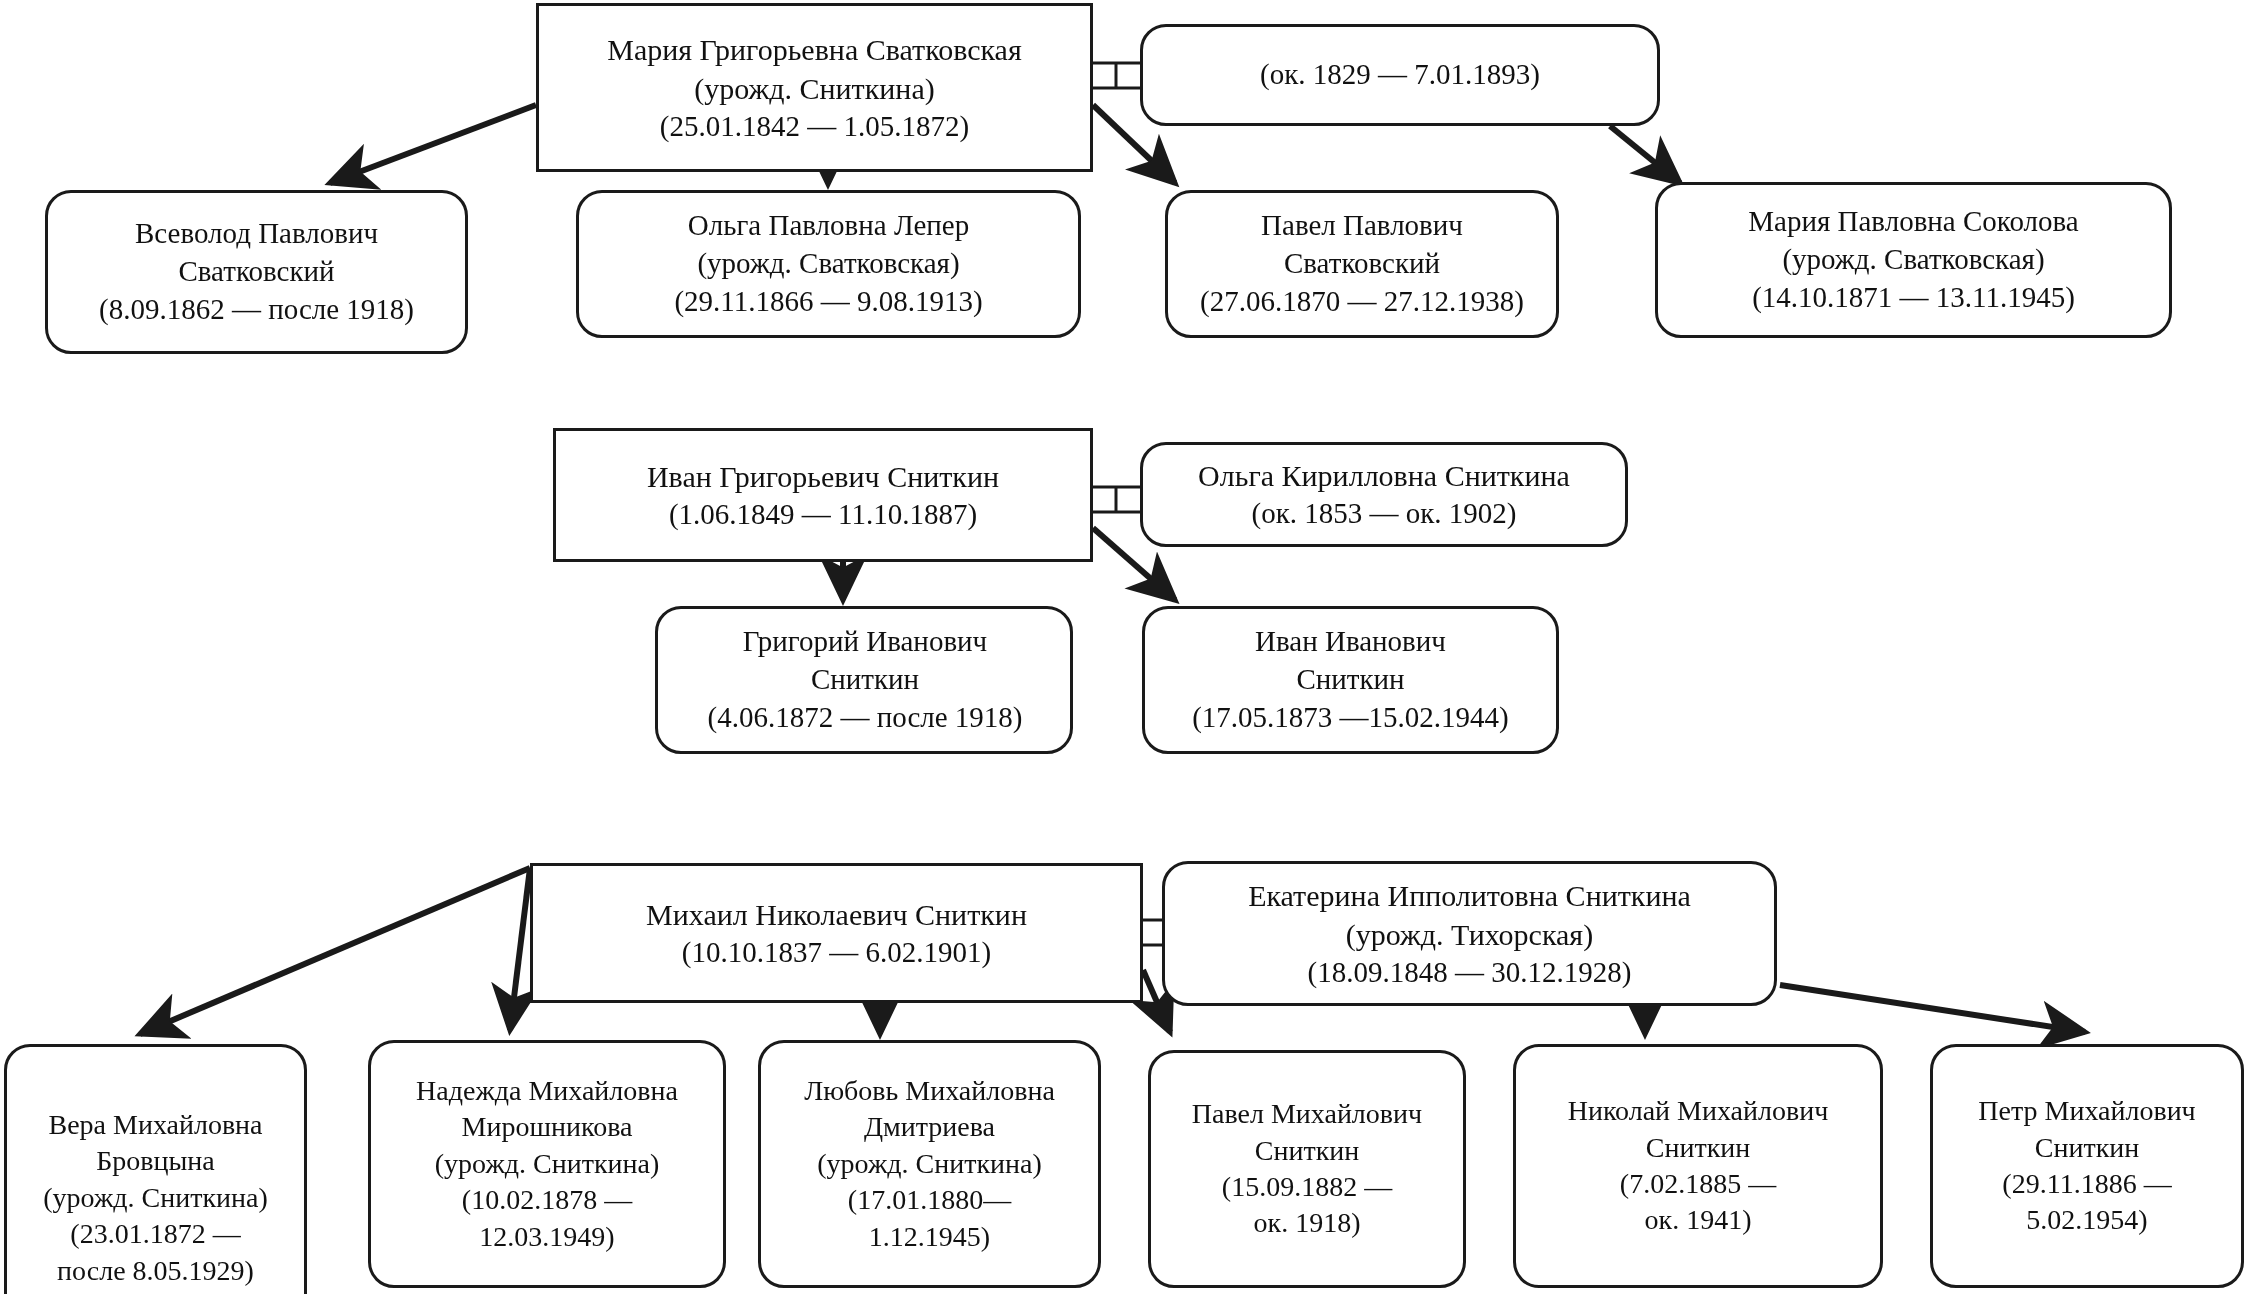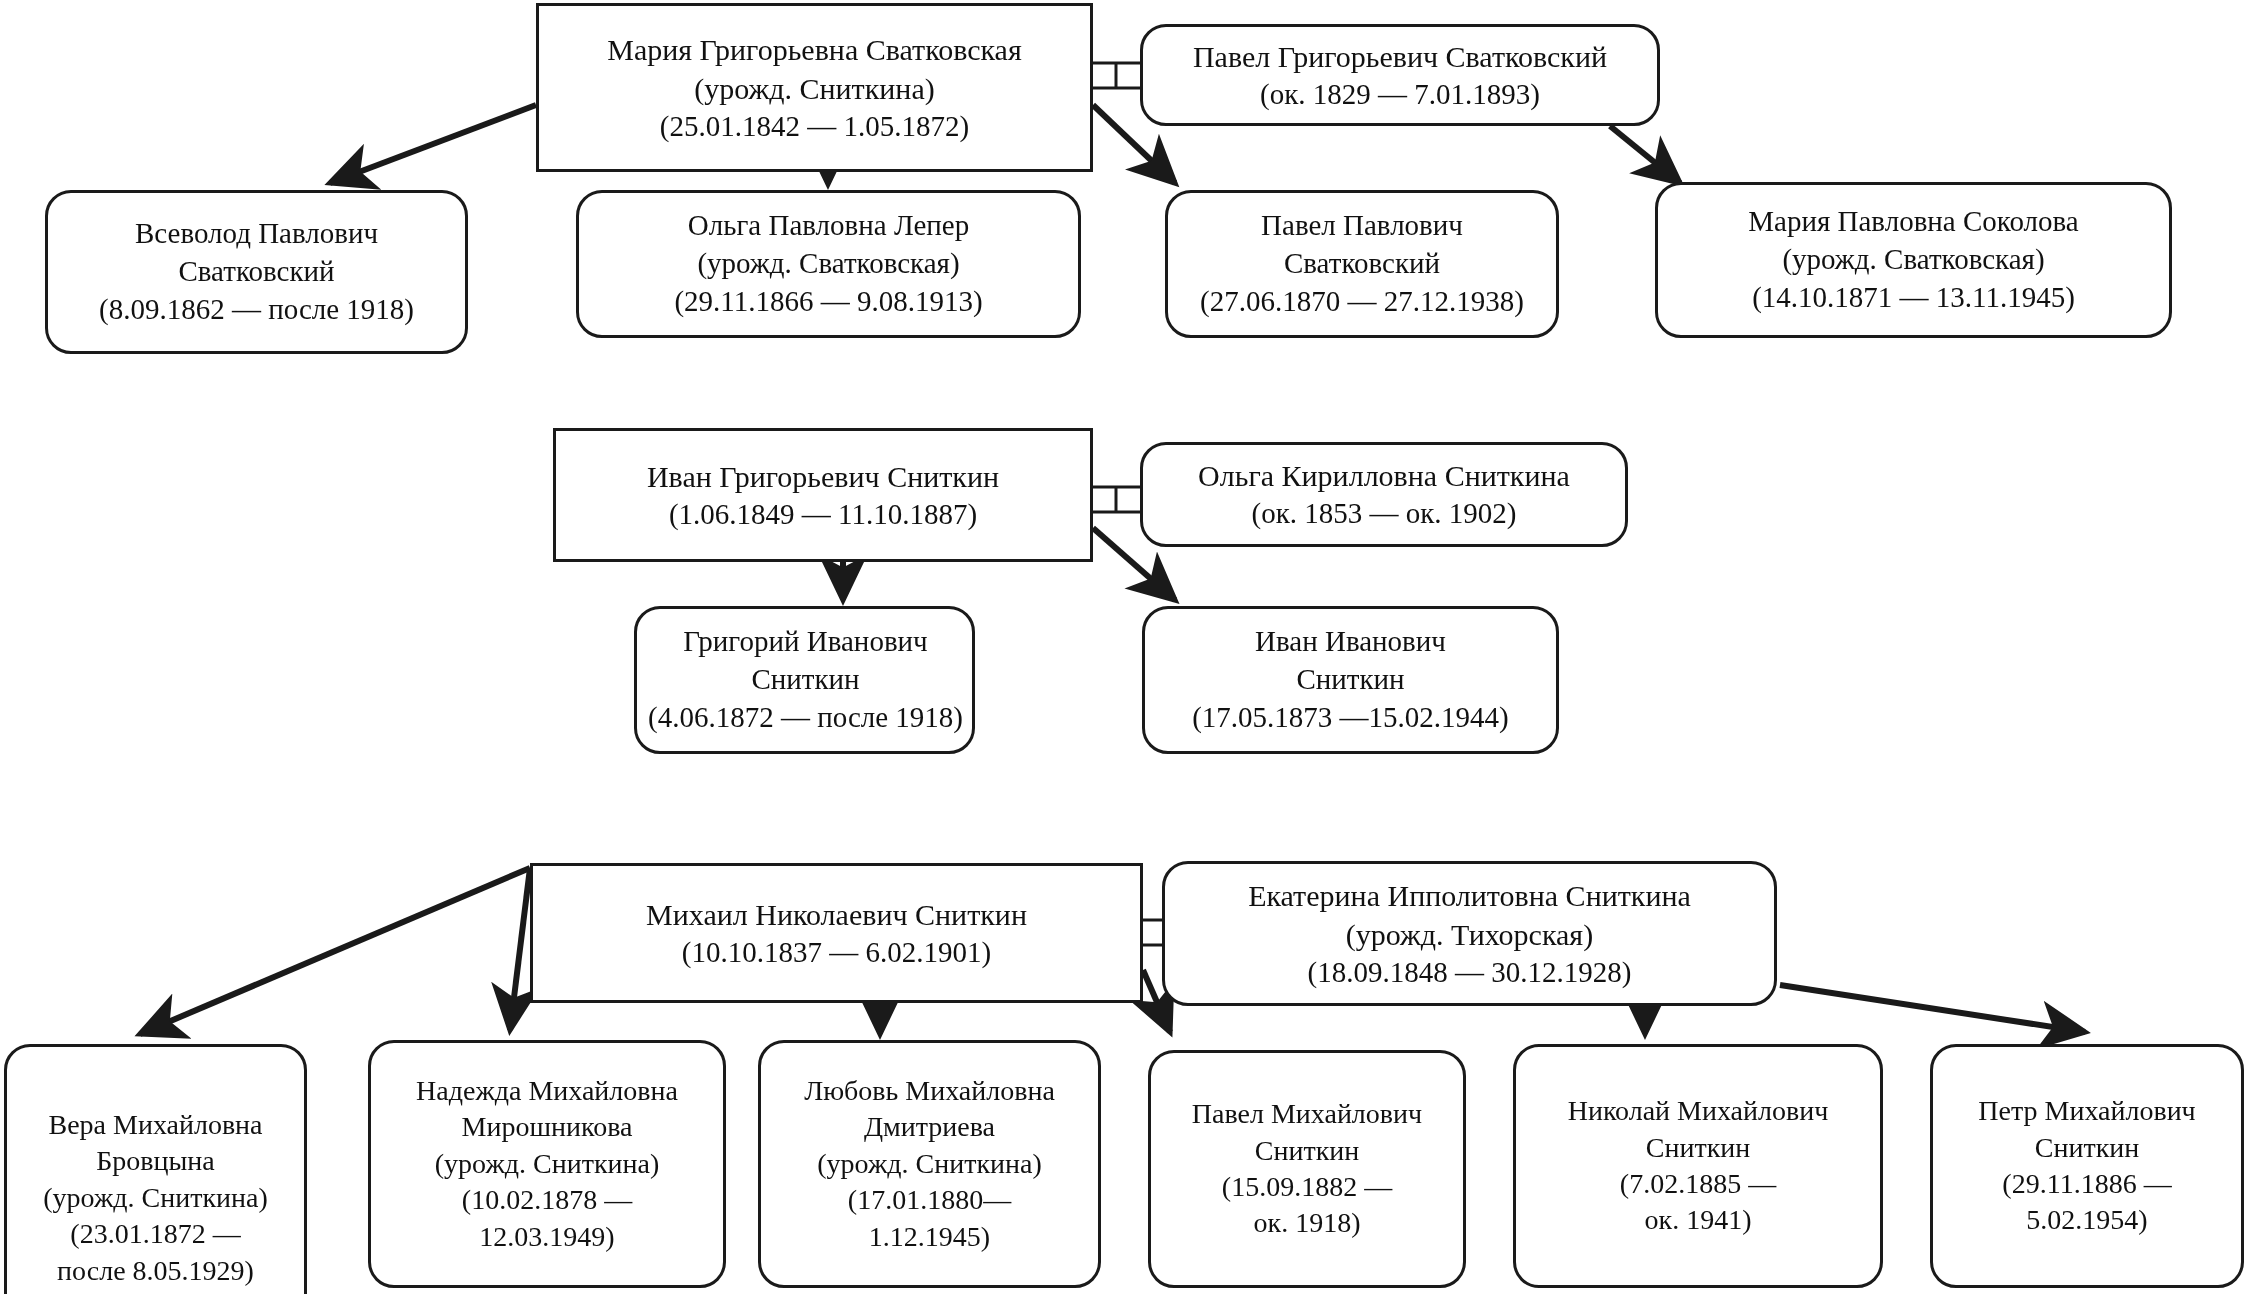--- a/index.html
+++ b/index.html
@@ -89,21 +89,20 @@
     <line x1="1780" y1="985" x2="2085" y2="1032" stroke="#1a1a1a" stroke-width="6" marker-end="url(#arw)"></line>
   </svg>
 
   <div class="node square" style="left:536px; top:3px; width:557px; height:169px;">
     <span class="ln f30">Мария Григорьевна Сватковская</span>
     <span class="ln f30">(урожд. Сниткина)</span>
     <span class="ln f29">(25.01.1842 — 1.05.1872)</span>
   </div>
 
   <div class="node rounded" style="left:1140px; top:24px; width:520px; height:102px;">
-    <span class="ln f30">Павел Григорьевич Сватковский</span>
     <span class="ln f29">(ок. 1829 — 7.01.1893)</span>
   </div>
 
   <div class="node rounded" style="left:45px; top:190px; width:423px; height:164px;">
     <span class="ln f29">Всеволод Павлович</span>
     <span class="ln f29">Сватковский</span>
     <span class="ln f29">(8.09.1862 — после 1918)</span>
   </div>
 
   <div class="node rounded" style="left:576px; top:190px; width:505px; height:148px;">
@@ -127,21 +126,21 @@
   <div class="node square" style="left:553px; top:428px; width:540px; height:134px;">
     <span class="ln f30">Иван Григорьевич Сниткин</span>
     <span class="ln f29">(1.06.1849 — 11.10.1887)</span>
   </div>
 
   <div class="node rounded" style="left:1140px; top:442px; width:488px; height:105px;">
     <span class="ln f30">Ольга Кирилловна Сниткина</span>
     <span class="ln f29">(ок. 1853 — ок. 1902)</span>
   </div>
 
-  <div class="node rounded" style="left:634px; top:606px; width:341px; height:148px;padding-left:10px;">
+  <div class="node rounded" style="left:655px; top:606px; width:418px; height:148px;padding-left:10px;">
     <span class="ln f29">Григорий Иванович</span>
     <span class="ln f29">Сниткин</span>
     <span class="ln f29">(4.06.1872 — после 1918)</span>
   </div>
 
   <div class="node rounded" style="left:1142px; top:606px; width:417px; height:148px;">
     <span class="ln f29">Иван Иванович</span>
     <span class="ln f29">Сниткин</span>
     <span class="ln f29">(17.05.1873 —15.02.1944)</span>
   </div>

